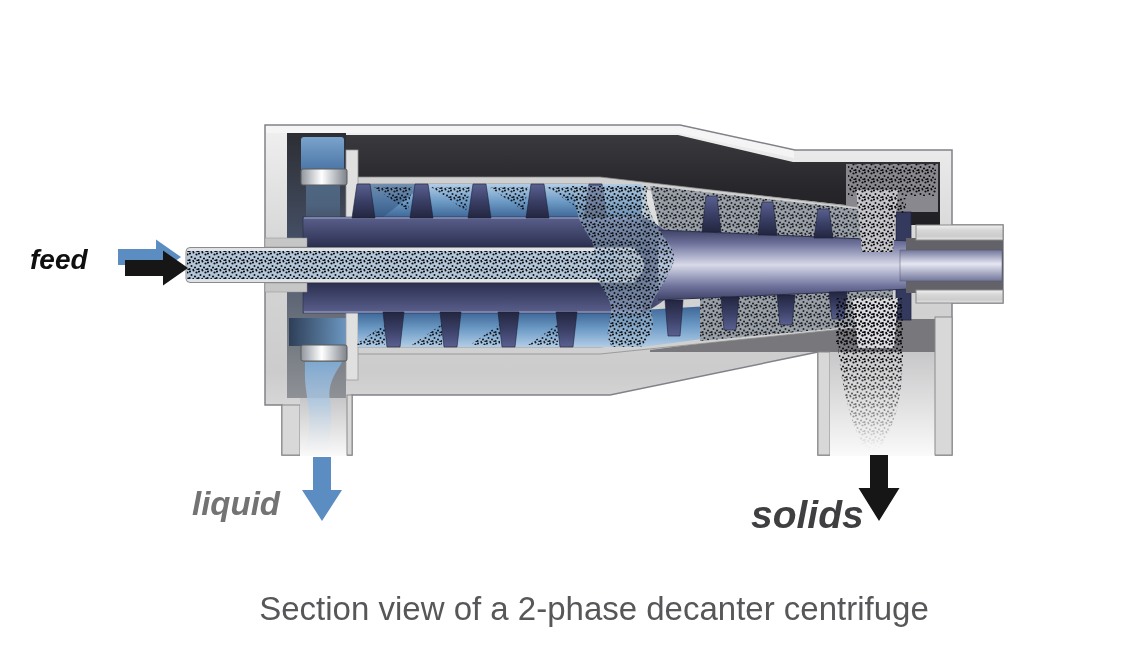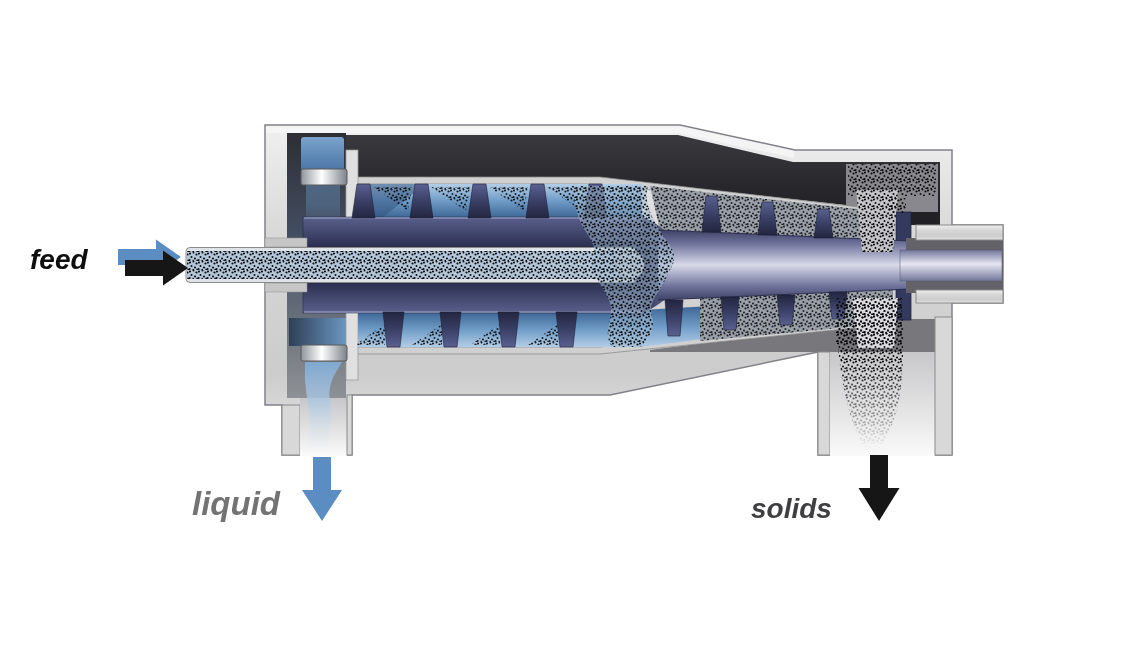--- a/index.html
+++ b/index.html
@@ -2,21 +2,21 @@
 <html><head>
 <meta charset="utf-8">
 <style>
   html,body{margin:0;padding:0;background:#ffffff;}
   .stage{position:relative;width:1130px;height:649px;background:#fff;overflow:hidden;
          font-family:"Liberation Sans", sans-serif;}
   .stage svg{position:absolute;left:0;top:0;}
   .lbl{position:absolute;font-style:italic;font-weight:700;white-space:nowrap;line-height:1;}
   .lbl-feed{left:30px;top:246px;font-size:28px;color:#0f0f0f;}
   .lbl-liquid{left:192px;top:487px;font-size:33px;color:#737373;}
-  .lbl-solids{left:751px;top:495px;font-size:28px;color:#3f3f42;}
+  .lbl-solids{left:751px;top:495px;font-size:39px;color:#3f3f42;}
   .caption{position:absolute;left:594px;top:590px;transform:translateX(-50%);
            font-size:33px;font-weight:400;color:#57575a;white-space:nowrap;}
 </style>
 </head>
 <body>
 
 <div class="stage">
 <svg width="1130" height="649" viewBox="0 0 1130 649">
   <defs>
     <linearGradient id="gCase" x1="0" y1="0" x2="0" y2="1">
@@ -276,13 +276,14 @@
     <path d="M118,249 H156 V239.5 L181,257 L156,274.5 V265 H118 Z" fill="#5b8dc2"></path>
     <path d="M118,249 H156 V239.5 L181,257 L156,274.5 V265 H118 Z" transform="translate(7,11)" fill="#161616"></path>
   </g>
   <path d="M313,457 H331 V490 H342 L322,521 L302,490 H313 Z" fill="#5b8dc2"></path>
   <path d="M870,455 H888 V488 H899.5 L879,521 L858.5,488 H870 Z" fill="#161616"></path>
 </svg>
 
 <div class="lbl lbl-feed">feed</div>
 <div class="lbl lbl-liquid">liquid</div>
 <div class="lbl lbl-solids">solids</div>
+<div class="caption">Section view of a 2-phase decanter centrifuge</div>
 </div>
 
 </body></html>

